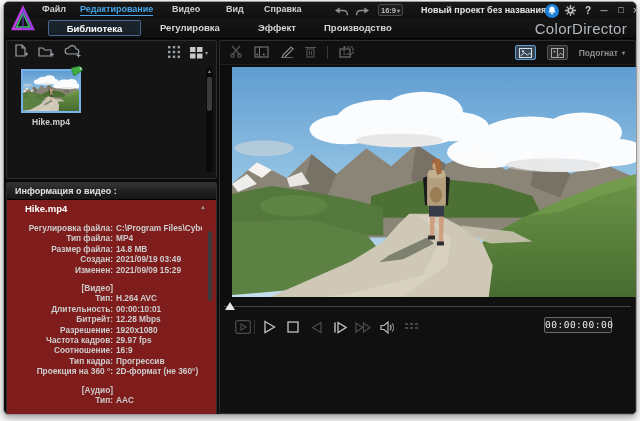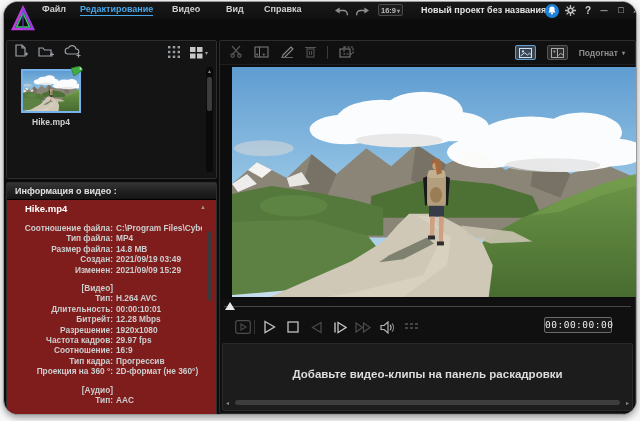--- a/index.html
+++ b/index.html
@@ -1,18 +1,18 @@
 <!DOCTYPE html>
 <html><head>
 <meta charset="utf-8">
 <style>
   * { margin:0; padding:0; box-sizing:border-box; }
   html,body { width:640px; height:421px; background:#f7f7f7; font-family:"Liberation Sans",sans-serif; overflow:hidden; }
   #window { position:absolute; left:3px; top:1px; width:634px; height:414px; background:#0c0c0c;
-            border:1px solid #9a9a9a; border-radius:15px; box-shadow:0 3px 6px rgba(0,0,0,.35); overflow:hidden; }
+            border:1px solid #9a9a9a; border-radius:6px; box-shadow:0 3px 6px rgba(0,0,0,.35); overflow:hidden; }
 
   
   .menubar { position:absolute; left:0; top:0; width:100%; height:17px; background:linear-gradient(#191919,#101010); }
   .tabbar  { position:absolute; left:0; top:17px; width:100%; height:20px; background:linear-gradient(#161616,#0e0e0e); border-bottom:1px solid #000; }
   .logo { position:absolute; left:7px; top:3px; width:24px; height:28px; z-index:5; }
   .mi { position:absolute; top:2px; font-size:9px; font-weight:bold; color:#cfcfcf; cursor:default; }
   .mi.active { color:#46a6e8; border-bottom:1px solid #46a6e8; padding-bottom:1px; }
   .histbtn { position:absolute; top:2px; width:16px; height:12px; }
   .aspectbox { position:absolute; left:374px; top:2px; height:12px; display:flex; align-items:center; gap:1px;
                border:1px solid #4a4a4a; background:#1d1d1d; color:#bdbdbd; font-size:7.5px; font-weight:bold; padding:0 2px; border-radius:2px; }
@@ -207,20 +207,27 @@
         <circle cx="5.5" cy="5.5" r="3.1" fill="#bdbdbd"></circle>
         <circle cx="5.5" cy="5.5" r="1.4" fill="#151515"></circle>
       </svg>
     </span>
     <span class="winctl helpbtn">?</span>
     <span class="winctl minbtn">─</span>
     <span class="winctl maxbtn">□</span>
     <span class="winctl closebtn">×</span>
   </div>
 
+  <div class="tabbar">
+    <span class="tab selected">Библиотека</span>
+    <span class="tab" style="left:156px">Регулировка</span>
+    <span class="tab" style="left:254px">Эффект</span>
+    <span class="tab" style="left:320px">Производство</span>
+    <span class="brand">ColorDirector</span>
+  </div>
 
   <div class="panel" id="libraryPanel">
     <div class="libtools">
       <span>
         <svg width="13" height="14" viewBox="0 0 13 14">
           <path d="M1 1 h6 l3 3 v8 h-9 z" fill="none" stroke="#9aa0a6" stroke-width="1.2"></path>
           <path d="M7 1 v3 h3" fill="none" stroke="#9aa0a6" stroke-width="1.2"></path>
           <path d="M10 10 h3 M11.5 8.5 v3" stroke="#9aa0a6" stroke-width="1.2"></path>
         </svg>
       </span>
@@ -282,21 +289,21 @@
     </div>
   </div>
 
   <div class="panel" id="infoPanel">
     <div class="infohdr">Информация о видео :</div>
     <div class="infosub">Hike.mp4</div>
     <span class="collapse">▲</span>
 
     <div class="infolist">
       <div class="irow">
-          <span class="ilab">Соотношение файла:</span>
+          <span class="ilab">Регулировка файла:</span>
           <span class="ival">C:\Program Files\CyberLink\...</span>
         </div>
       <div class="irow">
           <span class="ilab">Тип файла:</span>
           <span class="ival">MP4</span>
         </div>
       <div class="irow">
           <span class="ilab">Размер файла:</span>
           <span class="ival">14.8 MB</span>
         </div>
@@ -489,22 +496,14 @@
               <rect x="10" y="1" width="3" height="2"></rect>
             <rect x="0" y="5" width="3" height="2"></rect>
               <rect x="5" y="5" width="3" height="2"></rect>
               <rect x="10" y="5" width="3" height="2"></rect>
           </g>
         </svg>
       </span>
       <span class="timecode">00:00:00:00</span>
     </div>
 
-    <div class="storyboard">
-      <div class="sbmsg">Добавьте видео-клипы на панель раскадровки</div>
-      <div class="hscroll">
-        <span class="arr" style="left:1px">◂</span>
-        <span class="thumb"></span>
-        <span class="arr" style="right:1px">▸</span>
-      </div>
-    </div>
   </div>
 </div>
 
 </body></html>

